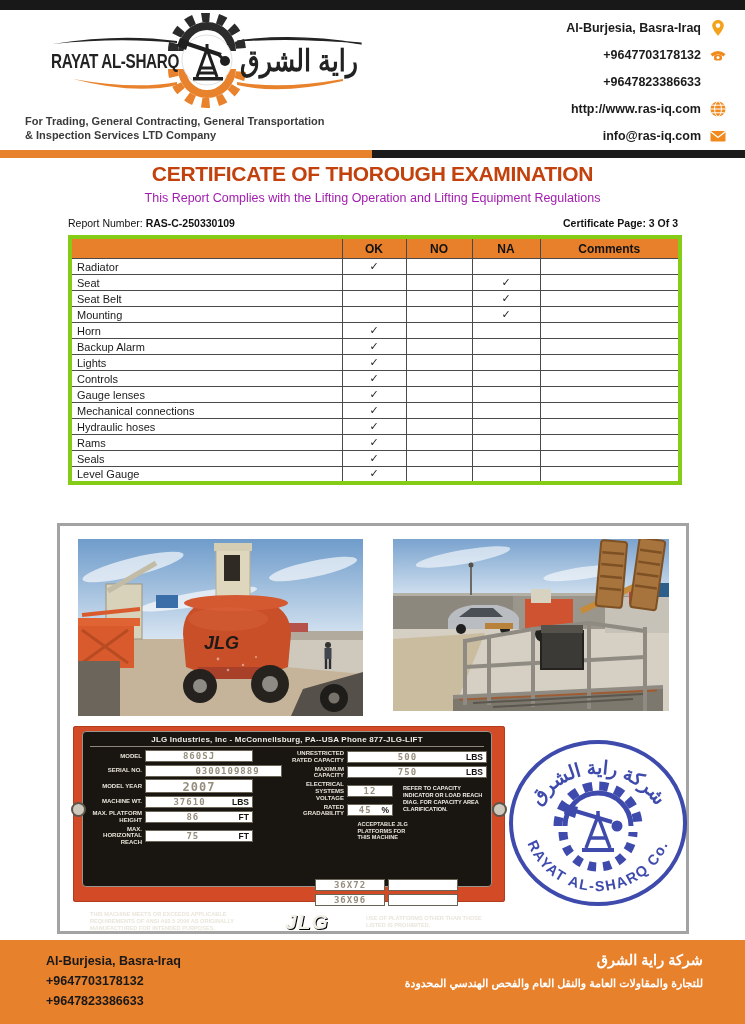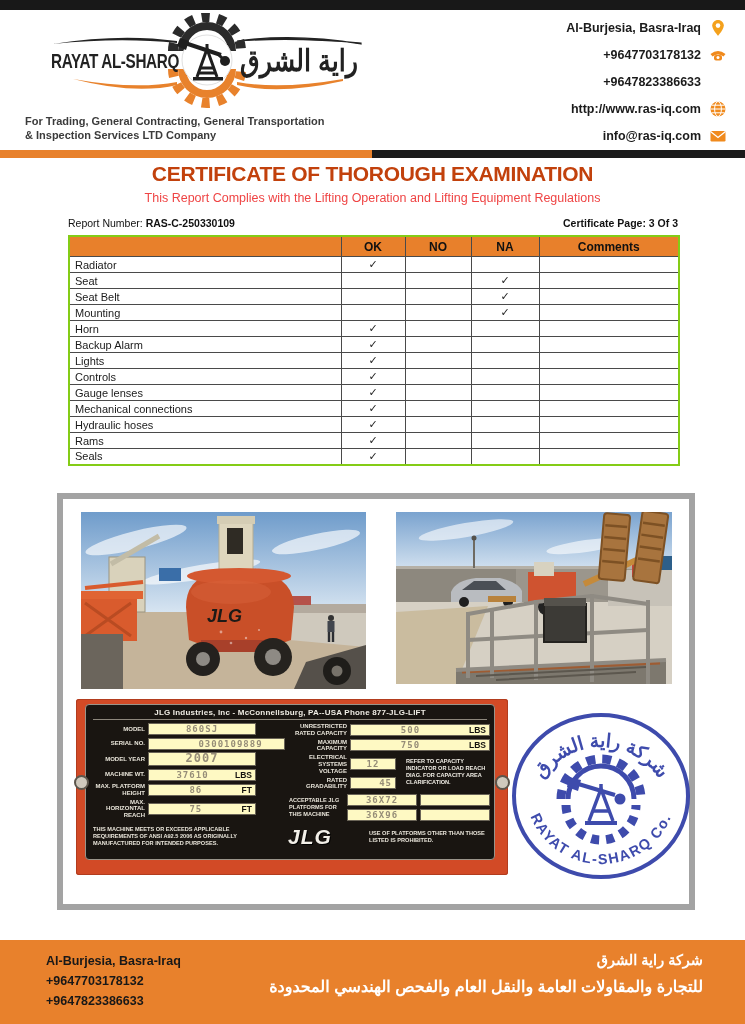--- a/index.html
+++ b/index.html
@@ -14,61 +14,61 @@
   .contact-text{font-size:12.5px;font-weight:600;color:#1b1b1b;}
   .contact-ic{width:18px;height:18px;margin-left:8px;flex:0 0 18px;}
   .contact-ic.empty{visibility:hidden;}
   .divider{position:absolute;left:0;top:150px;width:745px;height:8px;}
   .divider .half-orange{position:absolute;left:0;top:0;width:372px;height:8px;background:#E8812C;}
   .divider .half-black{position:absolute;left:372px;top:0;width:373px;height:8px;background:#1b1b1b;}
   
   .cert-title{position:absolute;left:0;top:162px;width:745px;text-align:center;
               font-size:21px;font-weight:bold;letter-spacing:-0.3px;color:#c2410c;}
   .cert-subtitle{position:absolute;left:0;top:191px;width:745px;text-align:center;
-              font-size:12.5px;color:#ef4444;}
+              font-size:12.5px;color:#a21caf;}
   .report-line{position:absolute;left:68px;top:217px;width:610px;display:flex;
               justify-content:space-between;font-size:10.5px;color:#111;}
   .report-line b{font-weight:bold;}
   
   .checklist{position:absolute;left:68px;top:235px;width:610px;border-collapse:collapse;
-             border:2px solid #84cc16;table-layout:fixed;}
+             border:4px solid #84cc16;table-layout:fixed;}
   .checklist th,.checklist td{border:1px solid #4a4a4a;padding:0;overflow:hidden;white-space:nowrap;}
   .checklist thead th{background:#E8802B;color:#111;font-size:12px;font-weight:bold;height:19px;text-align:center;}
   .checklist tbody tr{height:16px;}
   .checklist td.item{font-size:11px;font-weight:normal;padding-left:5px;text-align:left;}
   .checklist td.chk{text-align:center;font-size:11px;color:#222;}
   
-  .photo-box{position:absolute;left:57px;top:493px;width:626px;height:405px;border:6px solid #a3a3a3;background:#fff;}
+  .photo-box{position:absolute;left:57px;top:523px;width:626px;height:405px;border:3px solid #a3a3a3;background:#fff;}
   .photo{position:absolute;top:13px;display:block;}
   .photo.p1{left:18px;}
   .photo.p2{left:333px;}
   
   .plate{position:absolute;left:13px;top:200px;width:432px;height:176px;background:#d24a26;
          border-radius:3px;box-shadow:0 0 0 1px #b23c1e inset;}
   .plate-inner{position:absolute;left:9px;top:5px;width:410px;height:156px;background:#191511;
          border:1.5px solid #9a948a;border-radius:4px;padding:3px 7px 2px 7px;box-sizing:border-box;}
   .plate-title{color:#efece4;font-size:8px;font-weight:bold;text-align:center;letter-spacing:.2px;
          border-bottom:1px solid #8d877c;padding-bottom:2px;margin-bottom:3px;white-space:nowrap;}
   .plate-cols{display:flex;}
   .pcol-l{width:192px;}
   .pcol-r{width:204px;position:relative;margin-left:4px;}
   .prow{display:flex;align-items:center;margin-bottom:2.5px;}
   .plabel{text-align:right;color:#e9e5da;font-size:6px;font-weight:bold;line-height:1.1;padding-right:3px;
           text-transform:uppercase;}
   .pcol-l .plabel{width:52px;flex:0 0 52px;}
   .pcol-r .plabel{width:58px;flex:0 0 58px;}
-  .pbox{background:#fef9c3;border:1px solid #6a6457;height:12px;display:flex;align-items:flex-end;
+  .pbox{background:#ffffff;border:1px solid #6a6457;height:12px;display:flex;align-items:flex-start;
         box-sizing:border-box;padding:0 3px;}
   .pval{flex:1;text-align:center;font-family:"DejaVu Sans Mono",monospace;font-weight:bold;
         color:#8b8270;font-size:9px;letter-spacing:1px;opacity:.9;}
   .pval.big{font-size:12px;}
   .punit{color:#15130f;font-size:8.5px;font-weight:bold;margin-left:2px;}
   .pnote{position:absolute;right:0;top:35px;width:84px;color:#f0ede5;font-size:5.6px;font-weight:bold;
          line-height:1.25;text-transform:uppercase;}
-  .pf-row{display:flex;align-items:center;margin-top:4px;}
+  .pf-row{display:flex;align-items:center;margin-top:4px;flex-direction:column;}
   .pf-label{width:58px;flex:0 0 58px;text-align:left;color:#e9e5da;font-size:5.6px;font-weight:bold;line-height:1.2;}
   .pf-grid{display:grid;grid-template-columns:70px 70px;grid-auto-rows:12px;gap:3px;}
   .pf-grid .pbox{justify-content:center;}
   .plate-bottom{display:flex;align-items:center;margin-top:4px;}
   .ansi{width:158px;color:#e9e5da;font-size:5.6px;font-weight:bold;line-height:1.25;text-transform:uppercase;}
   .jlg-logo{flex:1;text-align:center;color:#f2efe8;font-size:21px;font-weight:bold;font-style:italic;
             letter-spacing:1px;text-shadow:1px 1px 0 #000;}
   .prohib{width:118px;color:#e9e5da;font-size:5.6px;font-weight:bold;line-height:1.3;text-transform:uppercase;}
   .rivet{position:absolute;width:11px;height:11px;border-radius:50%;background:#cfc9bd;border:2px solid #5c564c;top:76px;}
   .rivet.left{left:-2px;}
@@ -76,21 +76,21 @@
   .plate-pn{position:absolute;left:-4px;top:38px;transform:rotate(-90deg);transform-origin:center;
             font-size:5.5px;color:#2e2a24;font-weight:bold;letter-spacing:.5px;}
   
   .stamp{position:absolute;left:446px;top:212px;width:184px;height:170px;opacity:.92;}
   
   .footer{position:absolute;left:0;top:940px;width:745px;height:84px;background:#E8812C;}
   .footer-left{position:absolute;left:46px;top:14px;}
   .footer-left div{font-size:12.5px;font-weight:bold;color:#181818;margin-bottom:6px;}
   .footer-right{position:absolute;right:42px;top:12px;text-align:right;direction:rtl;color:#ffffff;}
   .footer-right .ar1{font-size:14.5px;font-weight:bold;margin-bottom:9px;}
-  .footer-right .ar2{font-size:16px;font-weight:bold;}
+  .footer-right .ar2{font-size:11px;font-weight:bold;}
 </style>
 </head>
 <body>
 
 <div class="page">
 
   <div class="topbar"></div>
 
   <div class="header-left">
     <svg width="360" height="96" viewBox="0 0 360 96">
@@ -305,20 +305,27 @@
         </tr>
 
         <tr>
           <td class="item">Seals</td>
           <td class="chk">✓</td>
           <td class="chk"></td>
           <td class="chk"></td>
           <td class="chk"></td>
         </tr>
 
+        <tr>
+          <td class="item">Level Gauge</td>
+          <td class="chk">✓</td>
+          <td class="chk"></td>
+          <td class="chk"></td>
+          <td class="chk"></td>
+        </tr>
       </tbody>
   </table>
 
   <div class="photo-box">
 
     <svg class="photo p1" width="285" height="177" viewBox="0 0 285 177">
       <defs>
         <linearGradient id="sky1" x1="0" y1="0" x2="0" y2="1">
           <stop offset="0" stop-color="#6f9ccb"></stop>
             <stop offset="1" stop-color="#dce8f3"></stop>
@@ -507,21 +514,21 @@
               </div>
             </div>
             <div class="prow">
               <span class="plabel">ELECTRICAL SYSTEMS VOLTAGE</span>
               <div class="pbox" style="width:46px;">
                   <span class="pval">12</span>
                 </div>
             </div>
             <div class="prow">
               <span class="plabel">RATED GRADABILITY</span>
-              <div class="pbox" style="width:46px;flex-direction:column;">
+              <div class="pbox" style="width:46px;">
                 <span class="pval">45</span>
                 <span class="punit">%</span>
               </div>
             </div>
             <div class="pnote">REFER TO CAPACITY INDICATOR OR LOAD REACH DIAG. FOR CAPACITY AREA CLARIFICATION.</div>
             <div class="pf-row">
               <span class="pf-label">ACCEPTABLE JLG PLATFORMS FOR THIS MACHINE</span>
               <div class="pf-grid">
 
               <div class="pbox">

